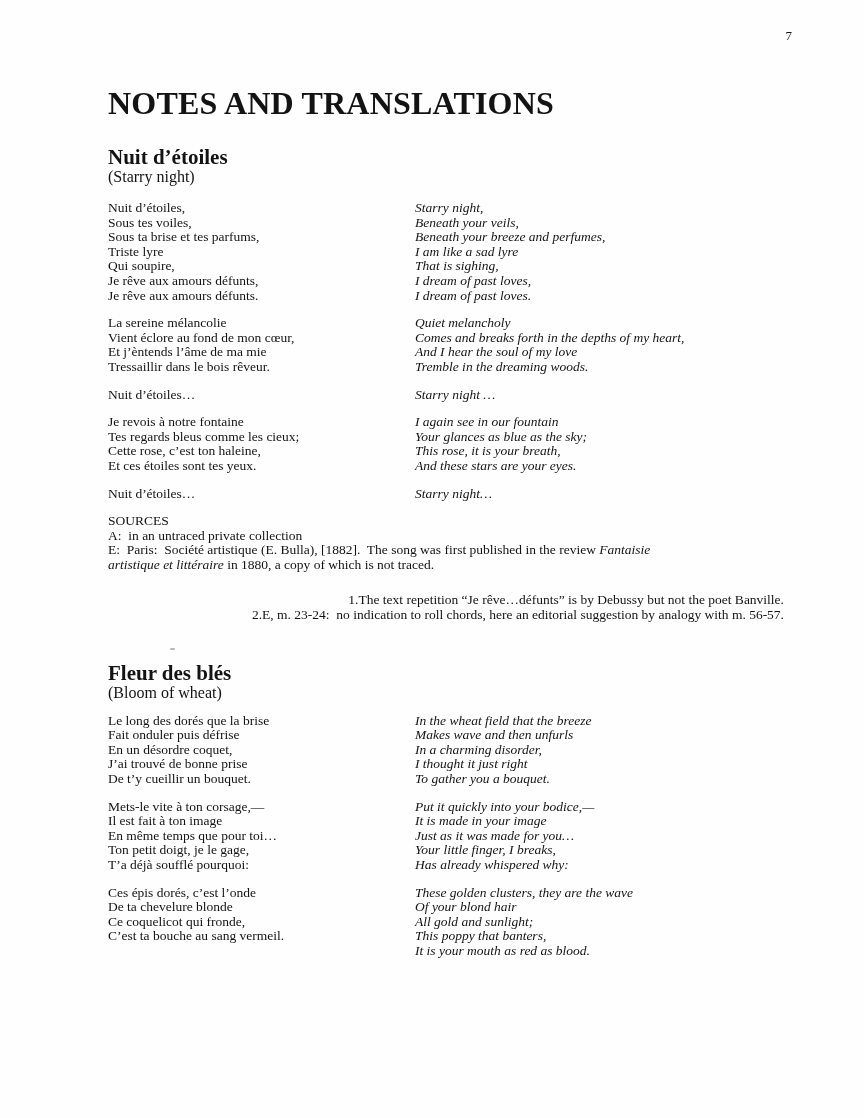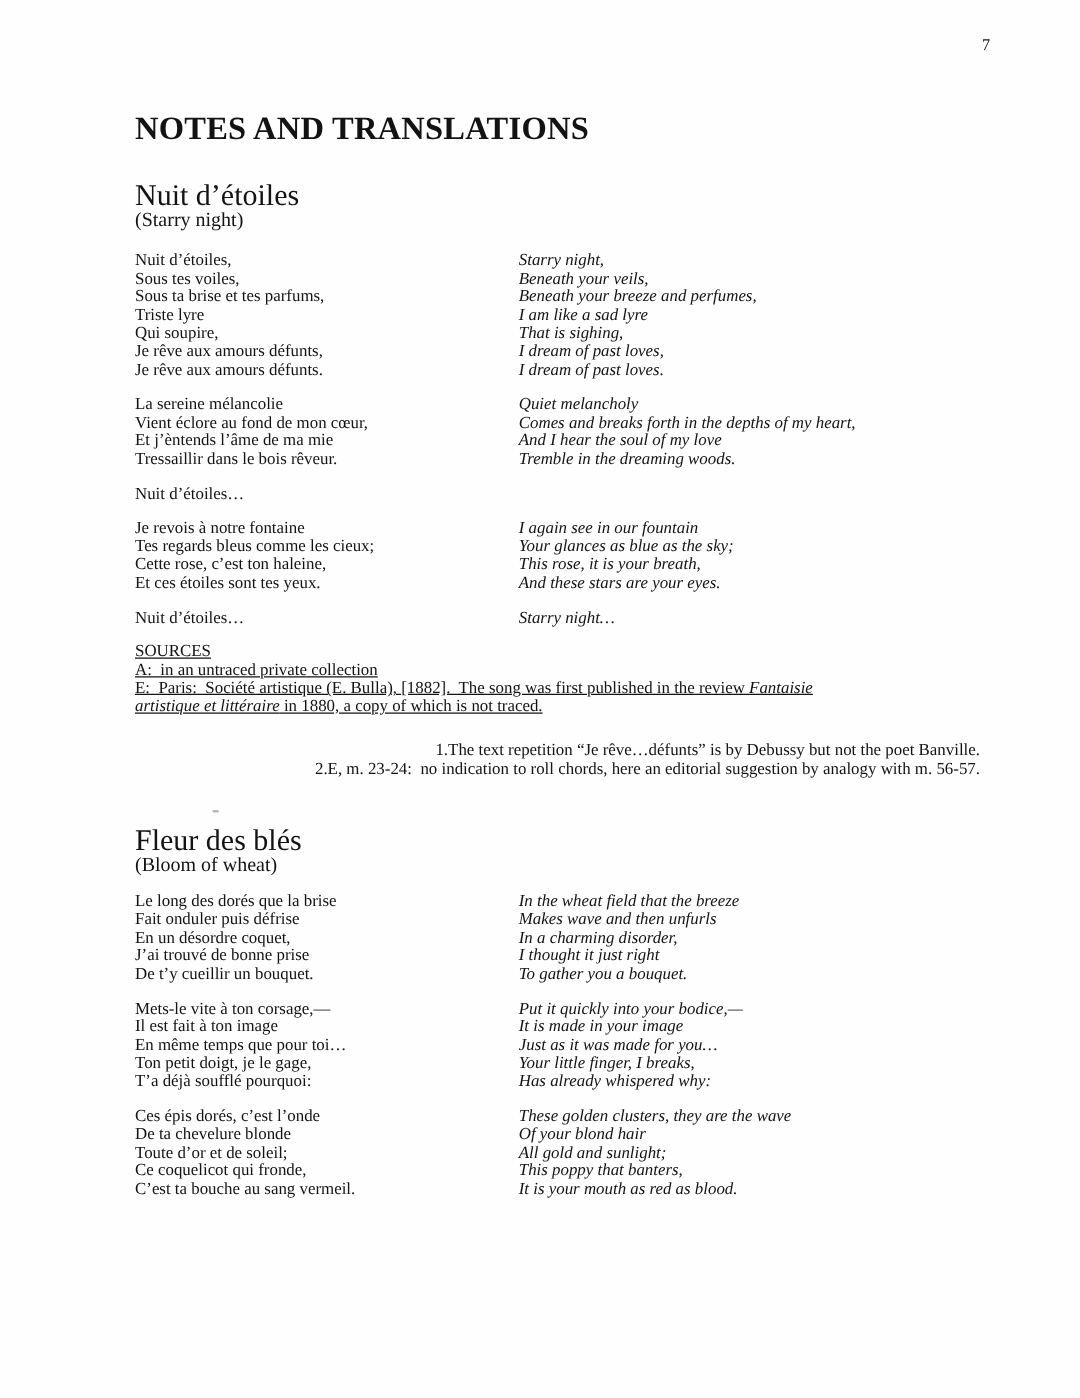--- a/index.html
+++ b/index.html
@@ -20,30 +20,30 @@
     line-height: 15px;
   }
   .content {
     position: absolute;
     left: 108px;
     top: 88px;
     width: 676px;
   }
   .doc-title {
     margin: 0;
-    font-size: 26px;
+    font-size: 32px;
     line-height: 30px;
     font-weight: bold;
     letter-spacing: 0.2px;
   }
   .song h2 {
     margin: 0;
-    font-size: 24px;
+    font-size: 21px;
     line-height: 24px;
-    font-weight: normal;
+    font-weight: bold;
   }
   .song-1 h2 { margin-top: 27px; }
   .song-2 h2 { margin-top: 38px; }
   .subtitle {
     font-size: 16px;
     line-height: 16px;
   }
   .stanzas { margin-top: 16px; }
   .song-2 .stanzas { margin-top: 13px; }
   .stanza-row {
@@ -51,21 +51,21 @@
     margin-bottom: 13px;
   }
   .col-fr { flex: 0 0 307px; width: 307px; }
   .col-en { flex: 1; font-style: italic; }
   .line, .col-fr div, .col-en div, .note-line {
     font-size: 13.5px;
     line-height: 14.6px;
     white-space: pre-wrap;
   }
   .ital { font-style: italic; }
-  .sources { margin-top: 0; text-decoration: underline; }
+  .sources { margin-top: 0; }
   .notes { margin-top: 21px; text-align: right; }
   .note-num {
     display: inline-block;
     min-width: 20px;
   }
   .artifact-dot {
     position: absolute;
     left: 170px;
     top: 648px;
     width: 5px;
@@ -119,20 +119,23 @@
               <div>Quiet melancholy</div>
               <div>Comes and breaks forth in the depths of my heart,</div>
               <div>And I hear the soul of my love</div>
               <div>Tremble in the dreaming woods.</div>
             </div>
           </div>
           <div class="stanza-row">
             <div class="col-fr">
               <div>Nuit d’étoiles…</div>
             </div>
+            <div class="col-en">
+              <div>Starry night …</div>
+            </div>
           </div>
           <div class="stanza-row">
             <div class="col-fr">
               <div>Je revois à notre fontaine</div>
               <div>Tes regards bleus comme les cieux;</div>
               <div>Cette rose, c’est ton haleine,</div>
               <div>Et ces étoiles sont tes yeux.</div>
             </div>
             <div class="col-en">
               <div>I again see in our fountain</div>
@@ -199,21 +202,20 @@
               <div>It is made in your image</div>
               <div>Just as it was made for you…</div>
               <div>Your little finger, I breaks,</div>
               <div>Has already whispered why:</div>
             </div>
           </div>
           <div class="stanza-row">
             <div class="col-fr">
               <div>Ces épis dorés, c’est l’onde</div>
               <div>De ta chevelure blonde</div>
-              <div>Toute d’or et de soleil;</div>
               <div>Ce coquelicot qui fronde,</div>
               <div>C’est ta bouche au sang vermeil.</div>
             </div>
             <div class="col-en">
               <div>These golden clusters, they are the wave</div>
               <div>Of your blond hair</div>
               <div>All gold and sunlight;</div>
               <div>This poppy that banters,</div>
               <div>It is your mouth as red as blood.</div>
             </div>

